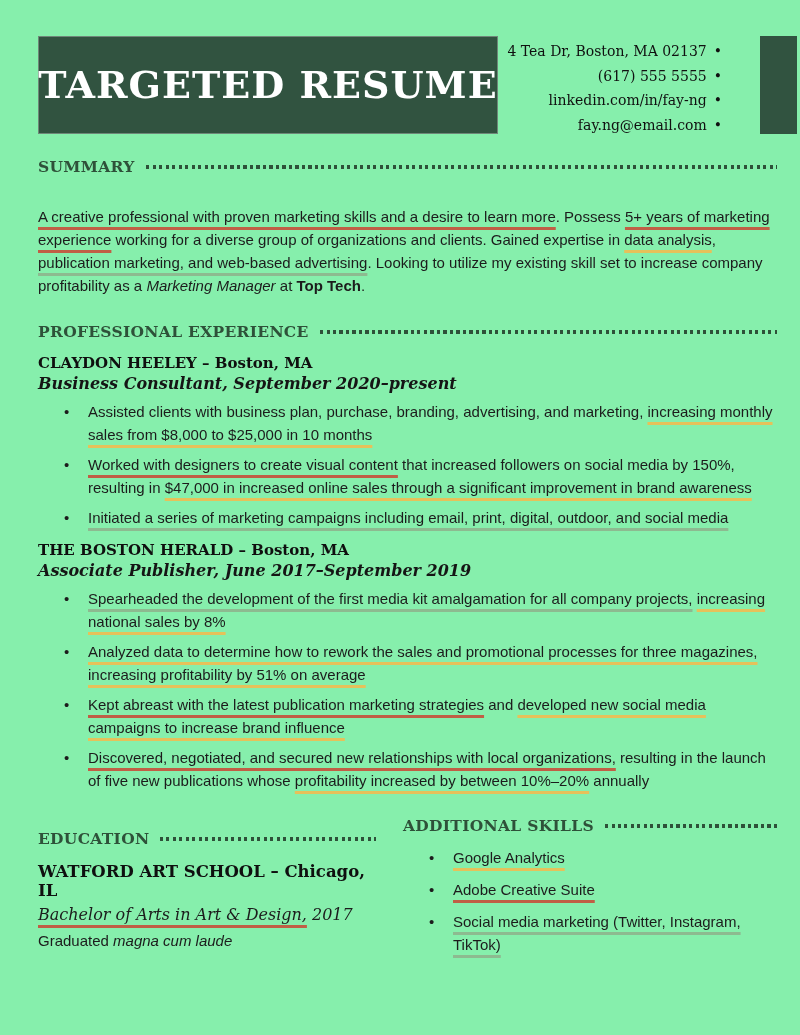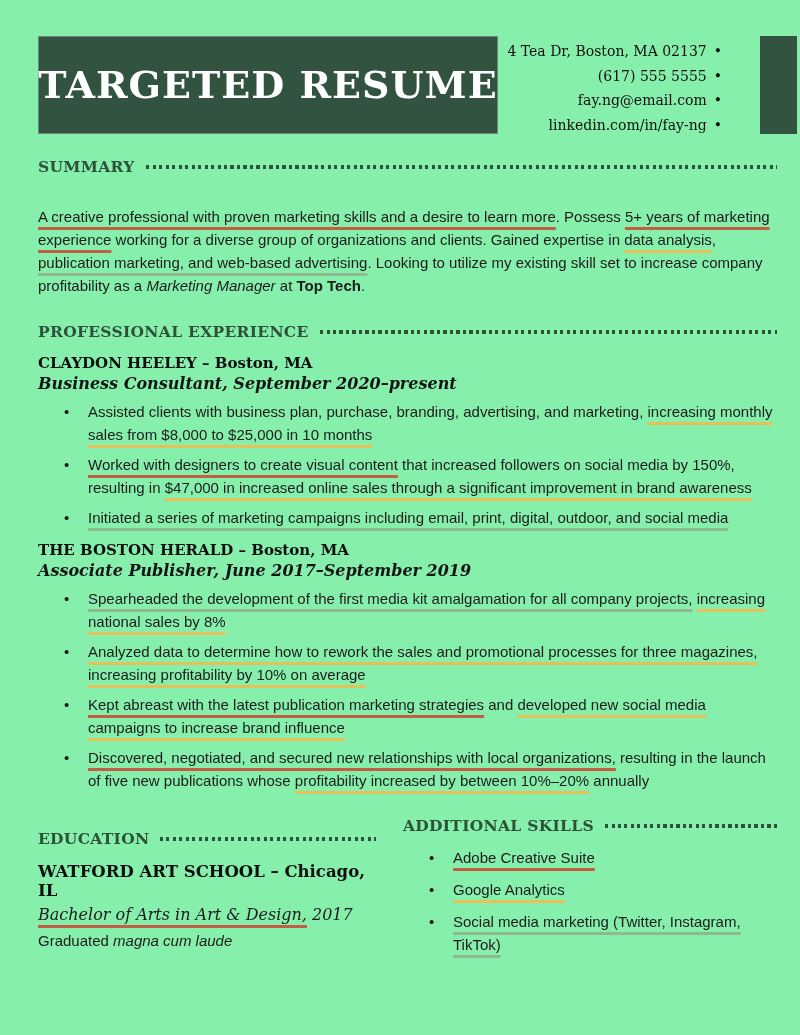--- a/index.html
+++ b/index.html
@@ -69,22 +69,22 @@
 
 <div class="page">
 
   <div class="header">
     <div class="title-box">
       <div class="title">TARGETED RESUME</div>
     </div>
     <div class="contact">
       <div class="contact-line"><span>4 Tea Dr, Boston, MA 02137</span><span class="cdot">•</span></div>
       <div class="contact-line"><span>(617) 555 5555</span><span class="cdot">•</span></div>
+      <div class="contact-line"><span>linkedin.com/in/fay-ng</span><span class="cdot">•</span></div>
       <div class="contact-line"><span>fay.ng@email.com</span><span class="cdot">•</span></div>
-      <div class="contact-line"><span>linkedin.com/in/fay-ng</span><span class="cdot">•</span></div>
     </div>
     <div class="strip"></div>
   </div>
 
   <div class="sec summary-sec">
     <div class="sec-head">
       <span class="sec-title">SUMMARY</span>
       <span class="dots"></span>
     </div>
     <p class="body-text summary-par"><span class="u-red">A creative professional with proven marketing skills and a desire to learn more</span><span>. Possess </span><span class="u-red">5+ years of marketing experience</span><span> working for a diverse group of organizations and clients. Gained expertise in </span><span class="u-yellow">data analysis</span><span>, </span><span class="u-green">publication marketing, and web-based advertising</span><span>. Looking to utilize my existing skill set to increase company profitability as a </span><span class="it">Marketing Manager</span><span> at </span><span class="bd">Top Tech</span><span>.</span></p>
@@ -104,21 +104,21 @@
         <li><span class="u-red">Worked with designers to create visual content</span><span> that increased followers on social media by 150%, resulting in </span><span class="u-yellow">$47,000 in increased online sales through a significant improvement in brand awareness</span></li>
         <li><span class="u-green">Initiated a series of marketing campaigns including email, print, digital, outdoor, and social media</span></li>
       </ul>
     </div>
 
     <div class="job job-b">
       <div class="job-company">THE BOSTON HERALD – Boston, MA</div>
       <div class="job-role">Associate Publisher, June 2017–September 2019</div>
       <ul class="blist body-text">
         <li><span class="u-green">Spearheaded the development of the first media kit amalgamation for all company projects,</span><span> </span><span class="u-yellow">increasing national sales by 8%</span></li>
-        <li><span class="u-yellow">Analyzed data to determine how to rework the sales and promotional processes for three magazines, increasing profitability by 10% on average</span></li>
+        <li><span class="u-yellow">Analyzed data to determine how to rework the sales and promotional processes for three magazines, increasing profitability by 51% on average</span></li>
         <li><span class="u-red">Kept abreast with the latest publication marketing strategies</span><span> and </span><span class="u-yellow">developed new social media campaigns to increase brand influence</span></li>
         <li><span class="u-red">Discovered, negotiated, and secured new relationships with local organizations,</span><span> resulting in the launch of five new publications whose </span><span class="u-yellow">profitability increased by between 10%–20%</span><span> annually</span></li>
       </ul>
     </div>
   </div>
 
   <div class="two-col">
     <div class="col-left">
       <div class="sec-head">
         <span class="sec-title">EDUCATION</span>
@@ -128,20 +128,20 @@
       <div class="edu-degree"><span class="u-red">Bachelor of Arts in Art &amp; Design,</span><span> 2017</span></div>
       <div class="edu-note body-text"><span>Graduated </span><span class="it">magna cum laude</span></div>
     </div>
 
     <div class="col-right">
       <div class="sec-head">
         <span class="sec-title">ADDITIONAL SKILLS</span>
         <span class="dots"></span>
       </div>
       <ul class="blist body-text skills-list">
+        <li><span class="u-yellow">Google Analytics</span></li>
         <li><span class="u-red">Adobe Creative Suite</span></li>
-        <li><span class="u-yellow">Google Analytics</span></li>
         <li><span class="u-green">Social media marketing (Twitter, Instagram, TikTok)</span></li>
       </ul>
     </div>
   </div>
 
 </div>
 
 </body></html>

